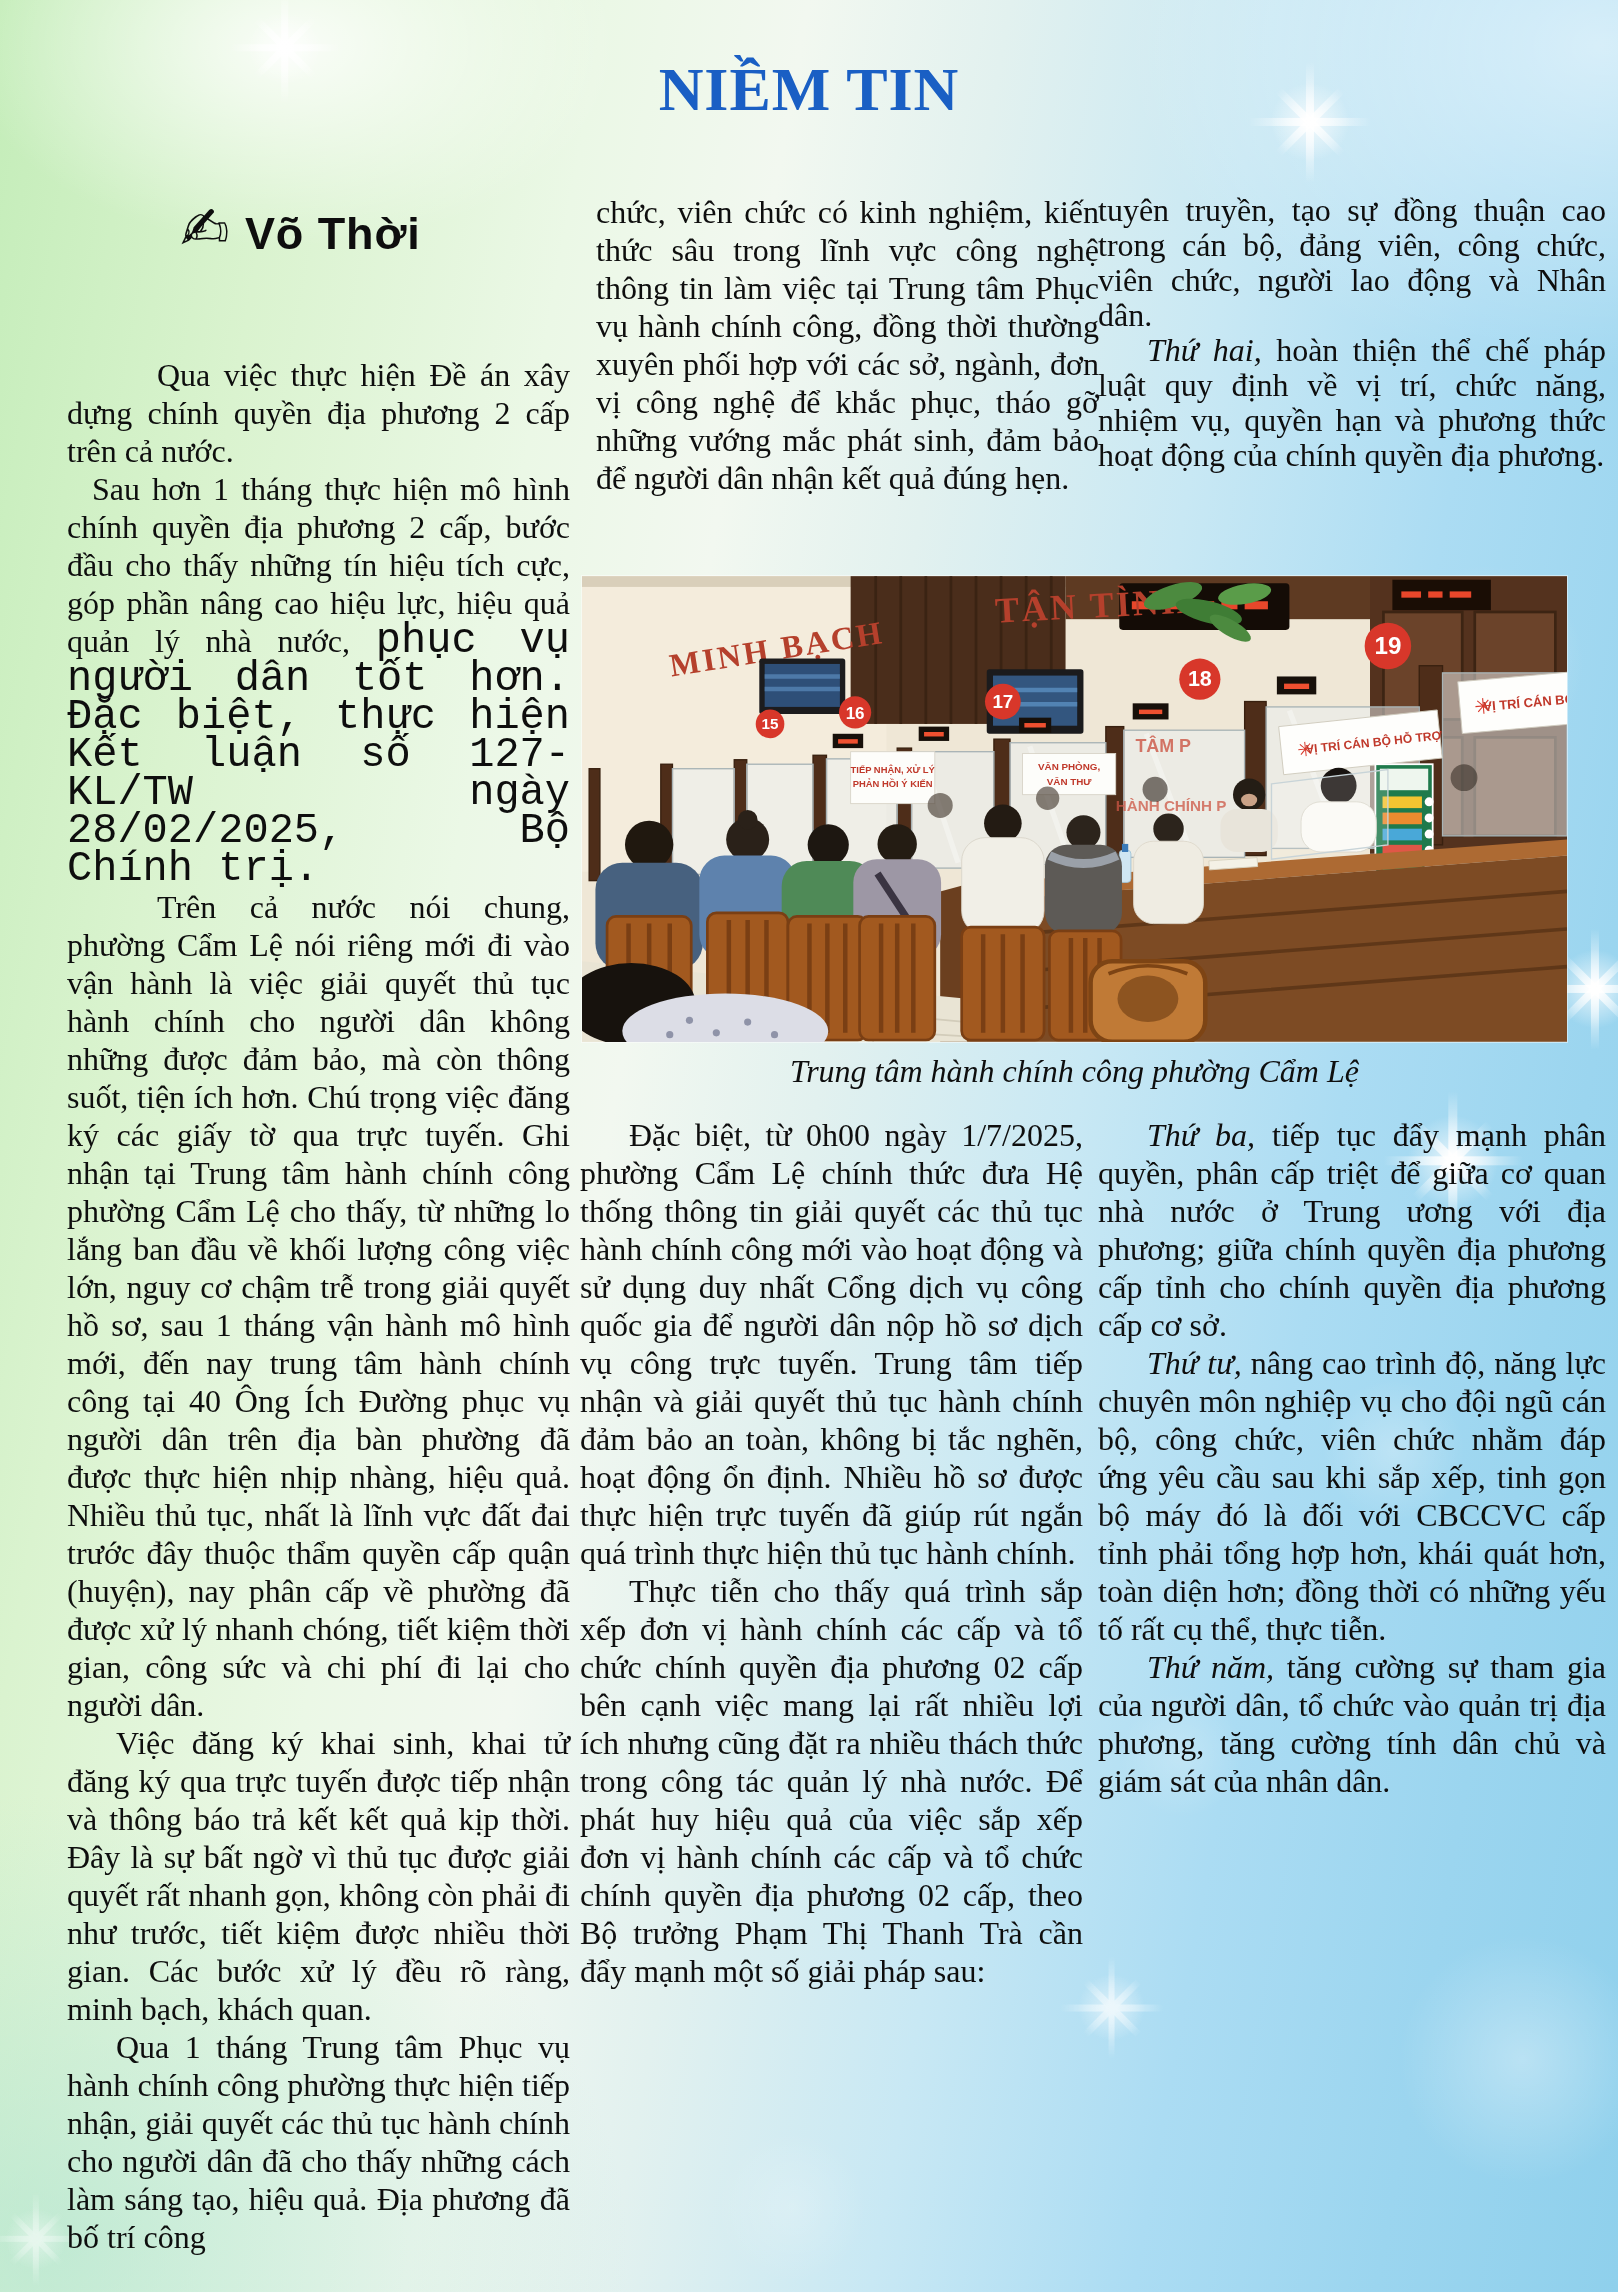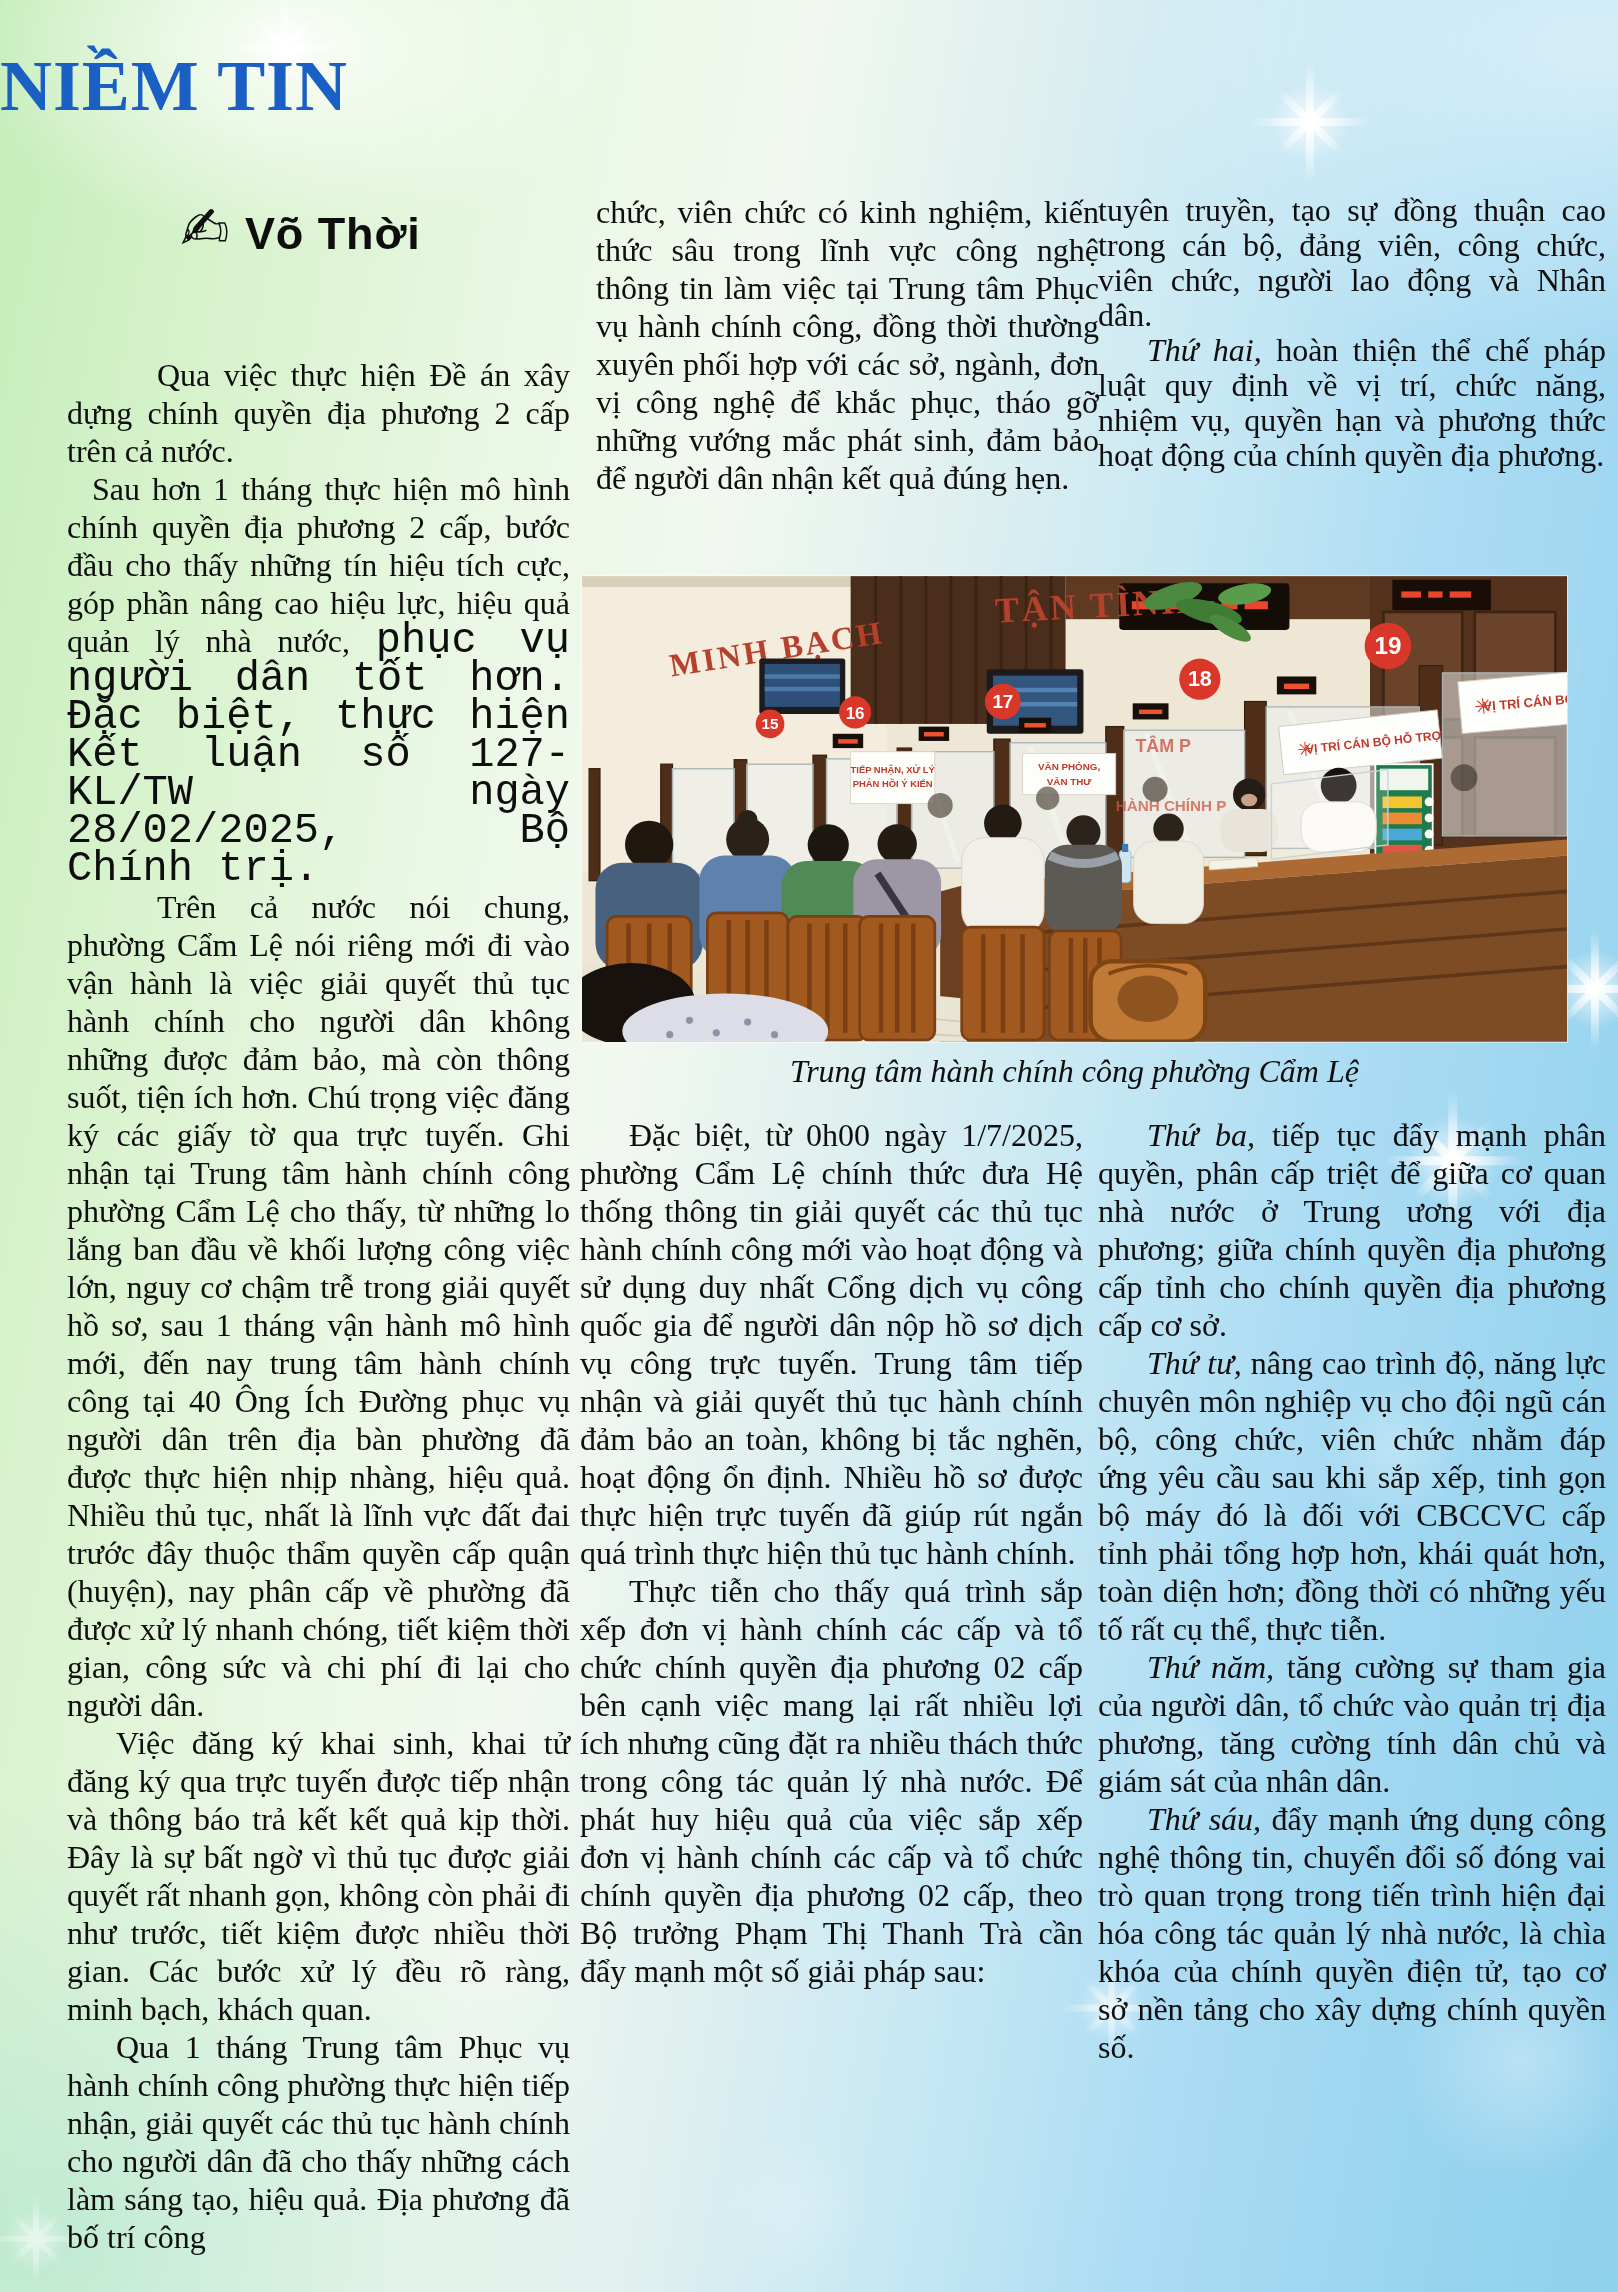--- a/index.html
+++ b/index.html
@@ -16,22 +16,22 @@
   .sparkle{position:absolute;pointer-events:none;
     background:radial-gradient(circle, rgba(255,255,255,.95) 0%, rgba(255,255,255,.55) 14%, rgba(255,255,255,0) 48%);}
   .sparkle i{position:absolute;left:0;top:0;width:100%;height:100%;display:block;}
   .sparkle i::before,.sparkle i::after{content:"";position:absolute;left:50%;top:50%;width:7%;height:104%;
     background:linear-gradient(to bottom, rgba(255,255,255,0), #ffffff 50%, rgba(255,255,255,0));
     transform:translate(-50%,-50%);}
   .sparkle i::after{transform:translate(-50%,-50%) rotate(90deg);}
   .sparkle i.diag::before{transform:translate(-50%,-50%) rotate(45deg);height:78%;}
   .sparkle i.diag::after{transform:translate(-50%,-50%) rotate(135deg);height:78%;}
 
-  .title{position:absolute;top:45px;left:0;right:0;margin:0;
-    font-size:72px;font-weight:bold;color:#1a5fc4;letter-spacing:0.9px;
+  .title{position:absolute;top:45px;left:0;right:0;margin:9px;text-align:center;
+    font-size:62px;font-weight:bold;color:#1a5fc4;letter-spacing:0.9px;
     font-family:"Liberation Serif","DejaVu Serif",serif;}
 
   .col{position:absolute;text-align:justify;font-size:32px;line-height:38px;}
   .col p{margin:0;}
   .indent-xl{text-indent:90px;}
   .indent-md{text-indent:49px;}
   .indent-sm{text-indent:25px;}
   .sans{font-family:Liberation Mono, monospace;font-size:42px;}
   .lead{font-style:italic;}
 
@@ -343,17 +343,16 @@
 
   <section class="col mid-bottom">
     <p class="indent-md">Đặc biệt, từ 0h00 ngày 1/7/2025, phường Cẩm Lệ chính thức đưa Hệ thống thông tin giải quyết các thủ tục hành chính công mới vào hoạt động và sử dụng duy nhất Cổng dịch vụ công quốc gia để người dân nộp hồ sơ dịch vụ công trực tuyến. Trung tâm tiếp nhận và giải quyết thủ tục hành chính đảm bảo an toàn, không bị tắc nghẽn, hoạt động ổn định. Nhiều hồ sơ được thực hiện trực tuyến đã giúp rút ngắn quá trình thực hiện thủ tục hành chính.</p>
     <p class="indent-md">Thực tiễn cho thấy quá trình sắp xếp đơn vị hành chính các cấp và tổ chức chính quyền địa phương 02 cấp bên cạnh việc mang lại rất nhiều lợi ích nhưng cũng đặt ra nhiều thách thức trong công tác quản lý nhà nước. Để phát huy hiệu quả của việc sắp xếp đơn vị hành chính các cấp và tổ chức chính quyền địa phương 02 cấp, theo Bộ trưởng Phạm Thị Thanh Trà cần đẩy mạnh một số giải pháp sau:</p>
   </section>
 
   <section class="col right-bottom">
     <p class="indent-md"><i class="lead">Thứ ba,</i><span> tiếp tục đẩy mạnh phân quyền, phân cấp triệt để giữa cơ quan nhà nước ở Trung ương với địa phương; giữa chính quyền địa phương cấp tỉnh cho chính quyền địa phương cấp cơ sở.</span></p>
     <p class="indent-md"><i class="lead">Thứ tư,</i><span> nâng cao trình độ, năng lực chuyên môn nghiệp vụ cho đội ngũ cán bộ, công chức, viên chức nhằm đáp ứng yêu cầu sau khi sắp xếp, tinh gọn bộ máy đó là đối với CBCCVC cấp tỉnh phải tổng hợp hơn, khái quát hơn, toàn diện hơn; đồng thời có những yếu tố rất cụ thể, thực tiễn.</span></p>
     <p class="indent-md"><i class="lead">Thứ năm,</i><span> tăng cường sự tham gia của người dân, tổ chức vào quản trị địa phương, tăng cường tính dân chủ và giám sát của nhân dân.</span></p>
-    <p class="indent-md"><i class="lead">Thứ sáu,</i><span> đẩy mạnh ứng dụng công nghệ thông tin, chuyển đổi số đóng vai trò quan trọng trong tiến trình hiện đại hóa công tác quản lý nhà nước, là chìa khóa của chính quyền điện tử, tạo cơ sở nền tảng cho xây dựng chính quyền số.</span></p>
   </section>
 
 </main>
 
 
 </body></html>

